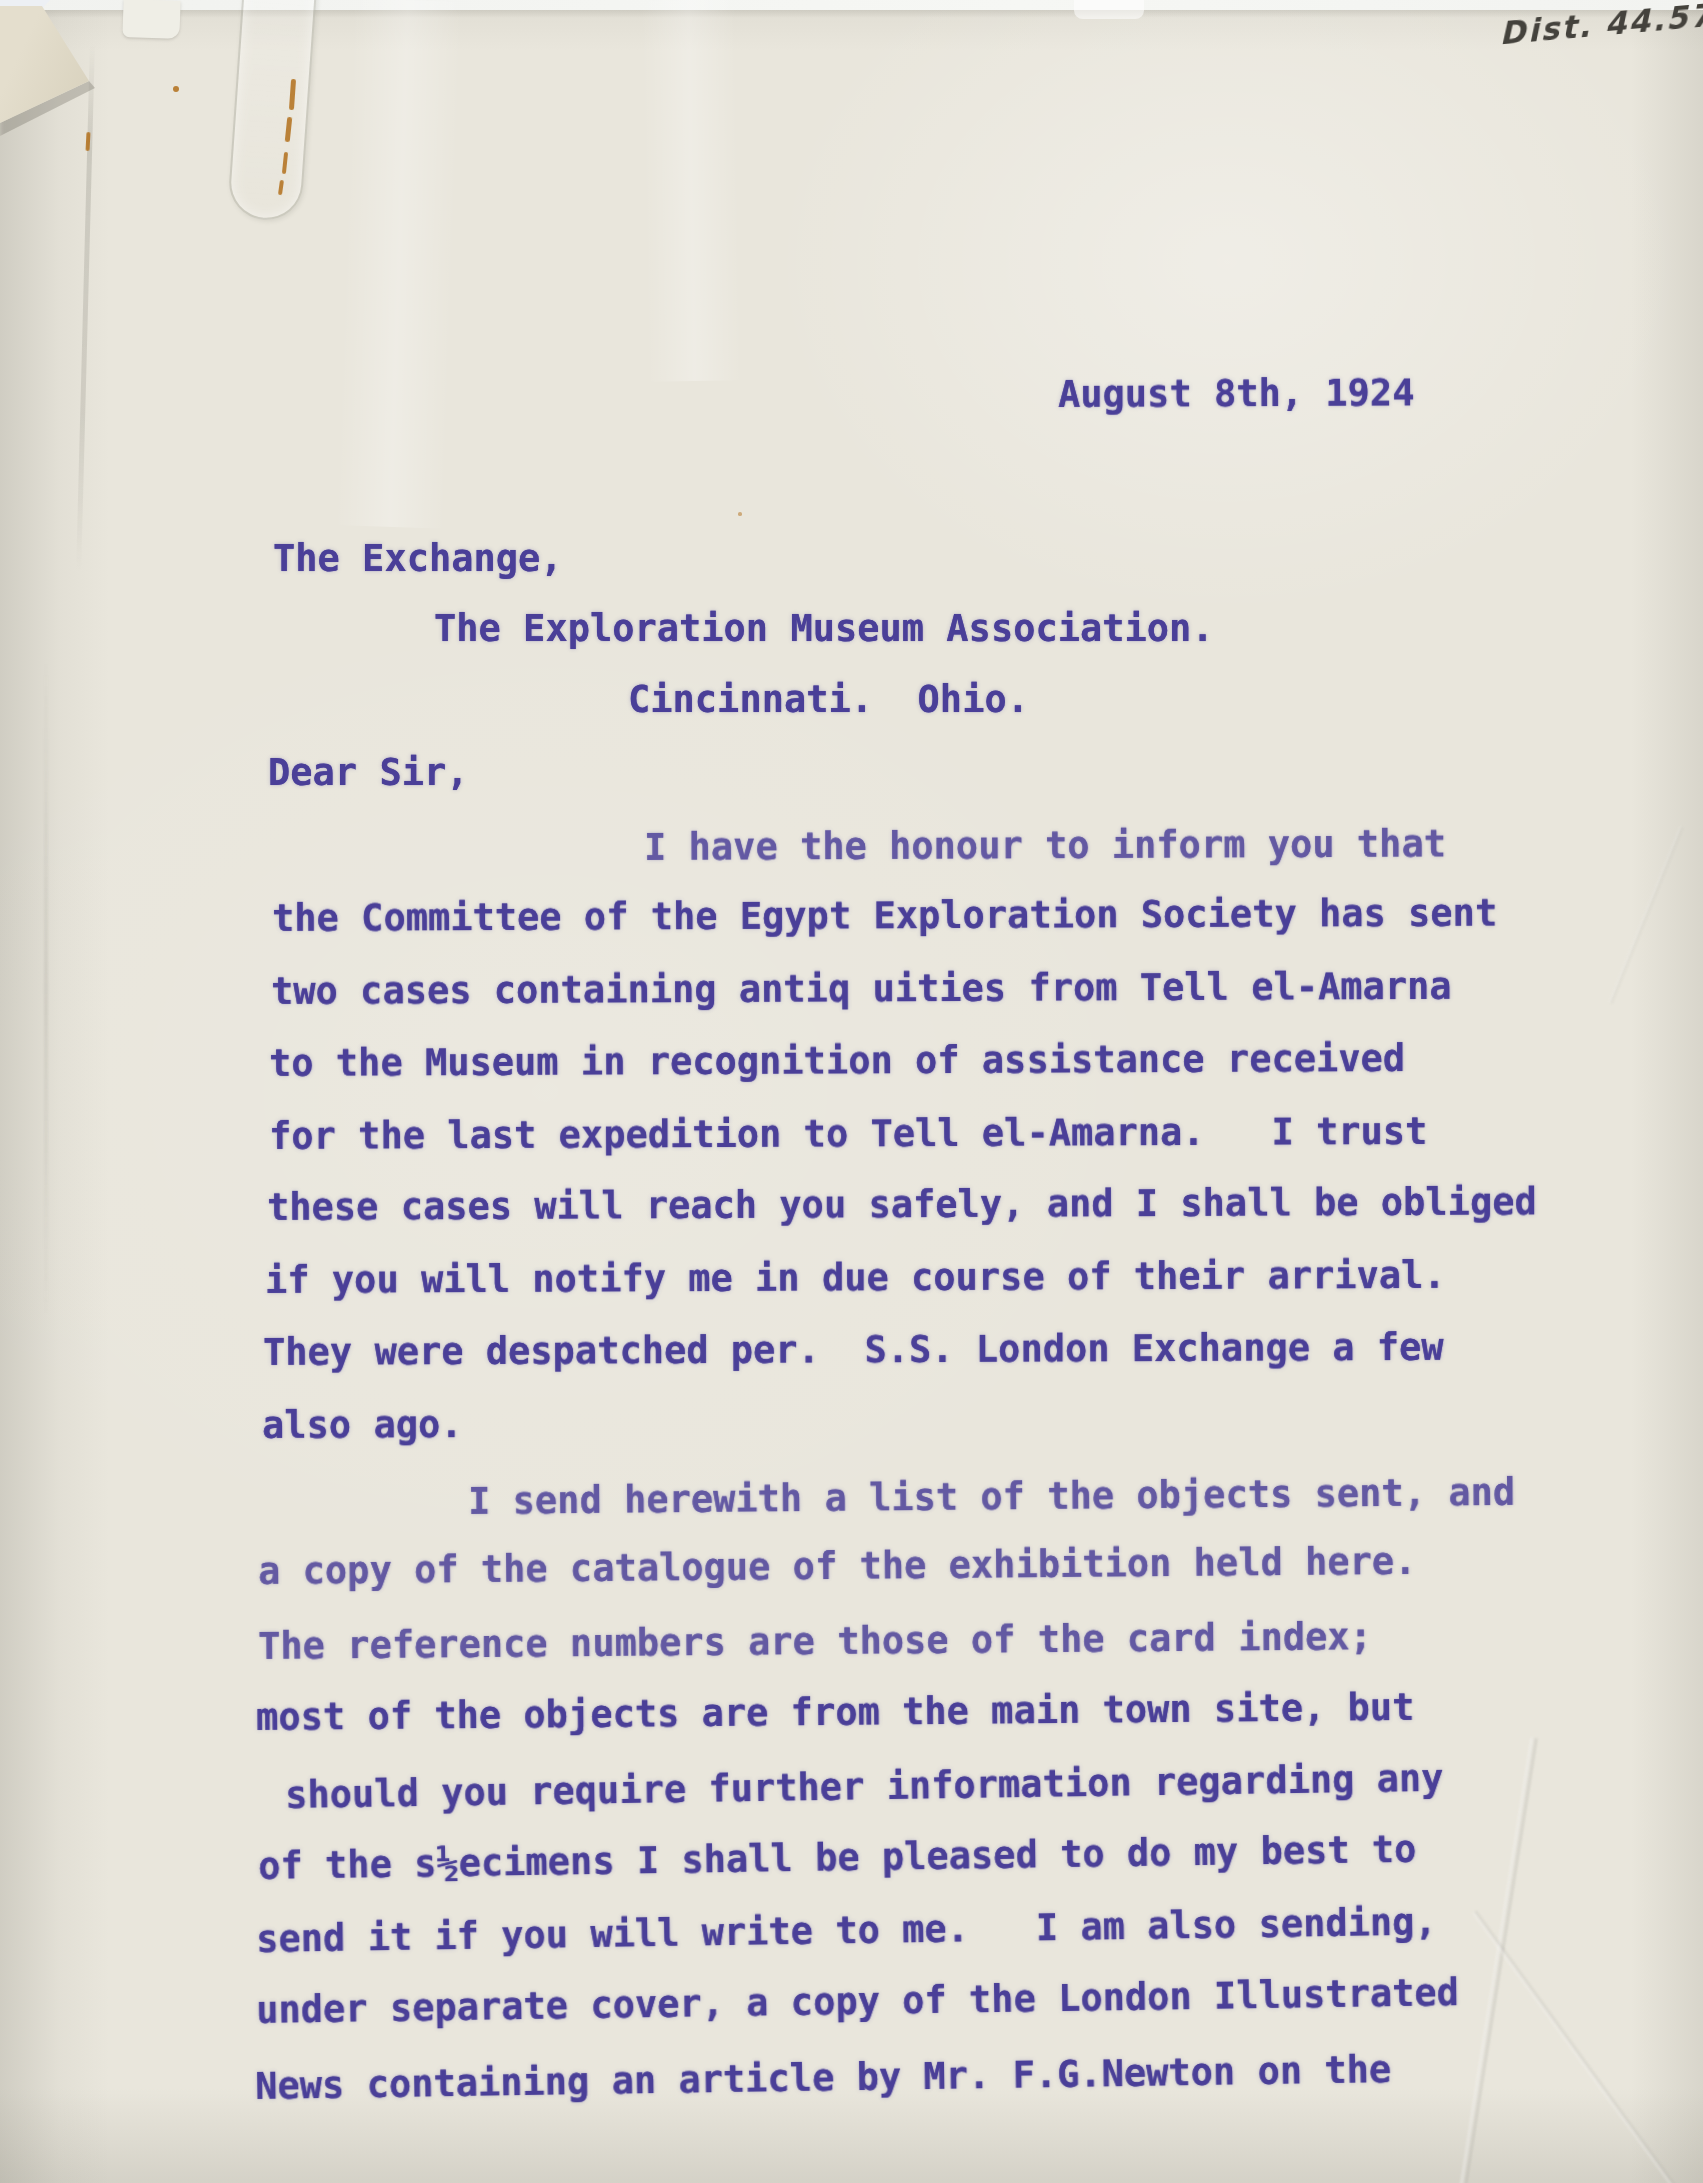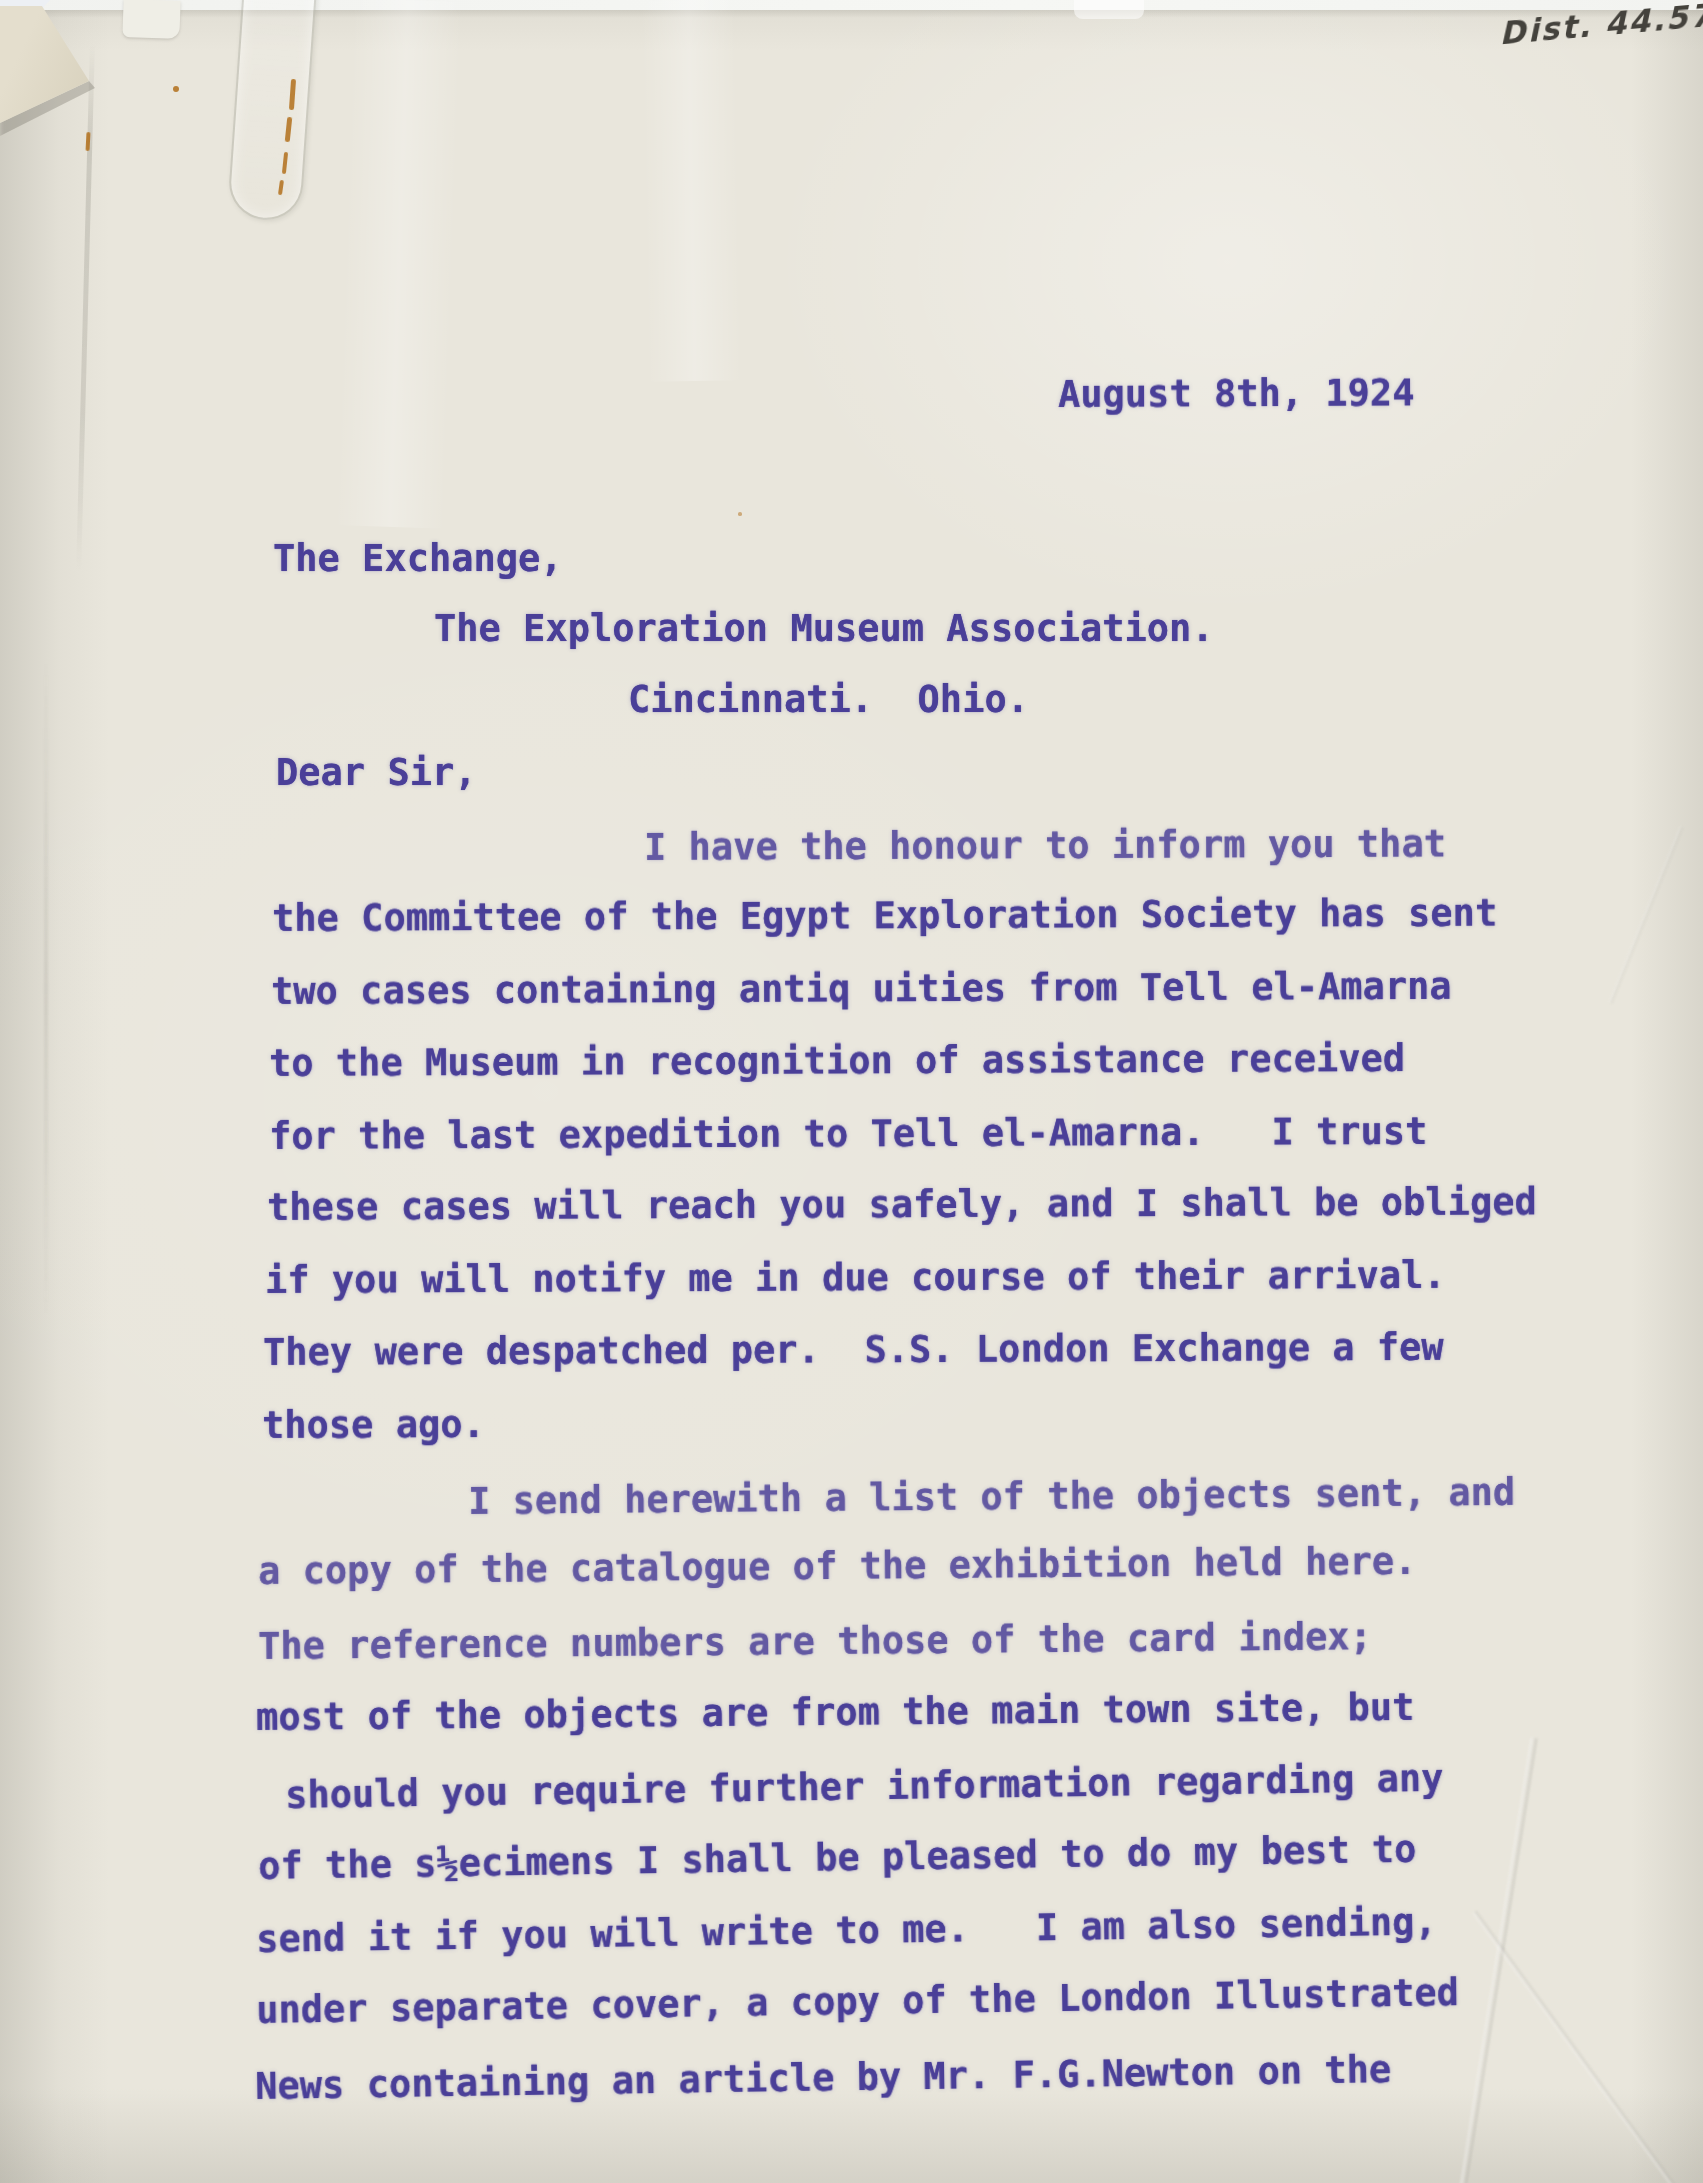--- a/index.html
+++ b/index.html
@@ -93,31 +93,31 @@
   <div class="layer c3 crease"></div>
   <div class="layer c4 crease"></div>
 
   <div class="annotation">Dist. 44.57</div>
 
   <div>
     <div class="line t1" style="left:1058px;top:376px">August 8th, 1924</div>
     <div class="line" style="left:273px;top:540px">The Exchange,</div>
     <div class="line" style="left:434px;top:610px">The Exploration Museum Association.</div>
     <div class="line" style="left:628px;top:681px">Cincinnati.  Ohio.</div>
-    <div class="line" style="left:276px;top:754px">Dear Sir,</div>
+    <div class="line" style="left:268px;top:754px">Dear Sir,</div>
 
     <div class="line t1 soft" style="left:644px;top:829px">I have the honour to inform you that</div>
     <div class="line t1" style="left:272px;top:900px">the Committee of the Egypt Exploration Society has sent</div>
     <div class="line t1" style="left:271px;top:973px">two cases containing antiq uities from Tell el-Amarna</div>
     <div class="line t1" style="left:269px;top:1045px">to the Museum in recognition of assistance received</div>
     <div class="line t1" style="left:269px;top:1118px">for the last expedition to Tell el-Amarna.   I trust</div>
     <div class="line t1" style="left:267px;top:1189px">these cases will reach you safely, and I shall be obliged</div>
     <div class="line t1" style="left:265px;top:1262px">if you will notify me in due course of their arrival.</div>
     <div class="line t1" style="left:263px;top:1334px">They were despatched per.  S.S. London Exchange a few</div>
-    <div class="line t1" style="left:262px;top:1407px">those ago.</div>
+    <div class="line t1" style="left:262px;top:1407px">also ago.</div>
     <div class="line t2 soft" style="left:468px;top:1483px">I send herewith a list of the objects sent, and</div>
     <div class="line t2 soft" style="left:258px;top:1553px">a copy of the catalogue of the exhibition held here.</div>
     <div class="line t2 soft" style="left:258px;top:1628px">The reference numbers are those of the card index;</div>
     <div class="line t2" style="left:256px;top:1699px">most of the objects are from the main town site, but</div>
     <div class="line t3" style="left:285px;top:1777px">should you require further information regarding any</div>
     <div class="line t3" style="left:258px;top:1848px">of the s½ecimens I shall be pleased to do my best to</div>
     <div class="line t3" style="left:256px;top:1921px">send it if you will write to me.   I am also sending,</div>
     <div class="line t3" style="left:256px;top:1992px">under separate cover, a copy of the London Illustrated</div>
     <div class="line t3" style="left:255px;top:2068px">News containing an article by Mr. F.G.Newton on the</div>
   </div>

